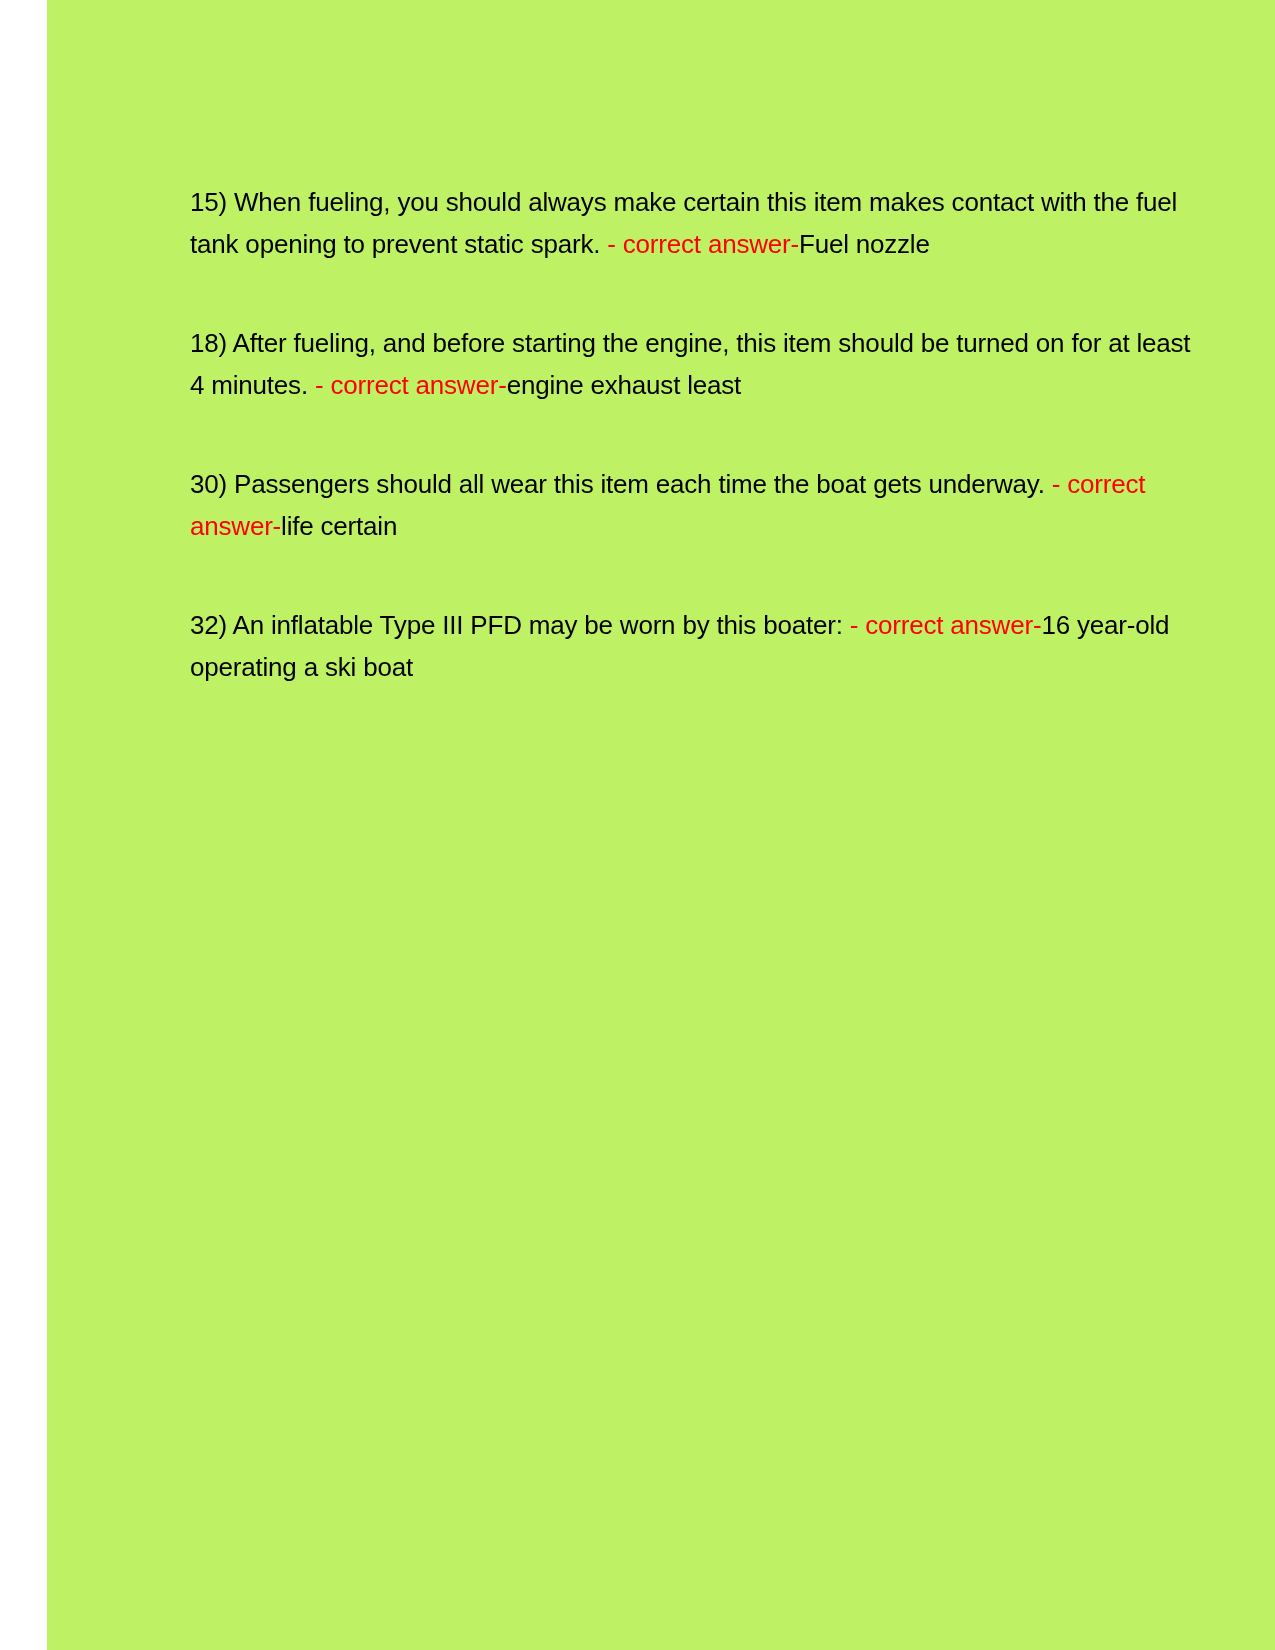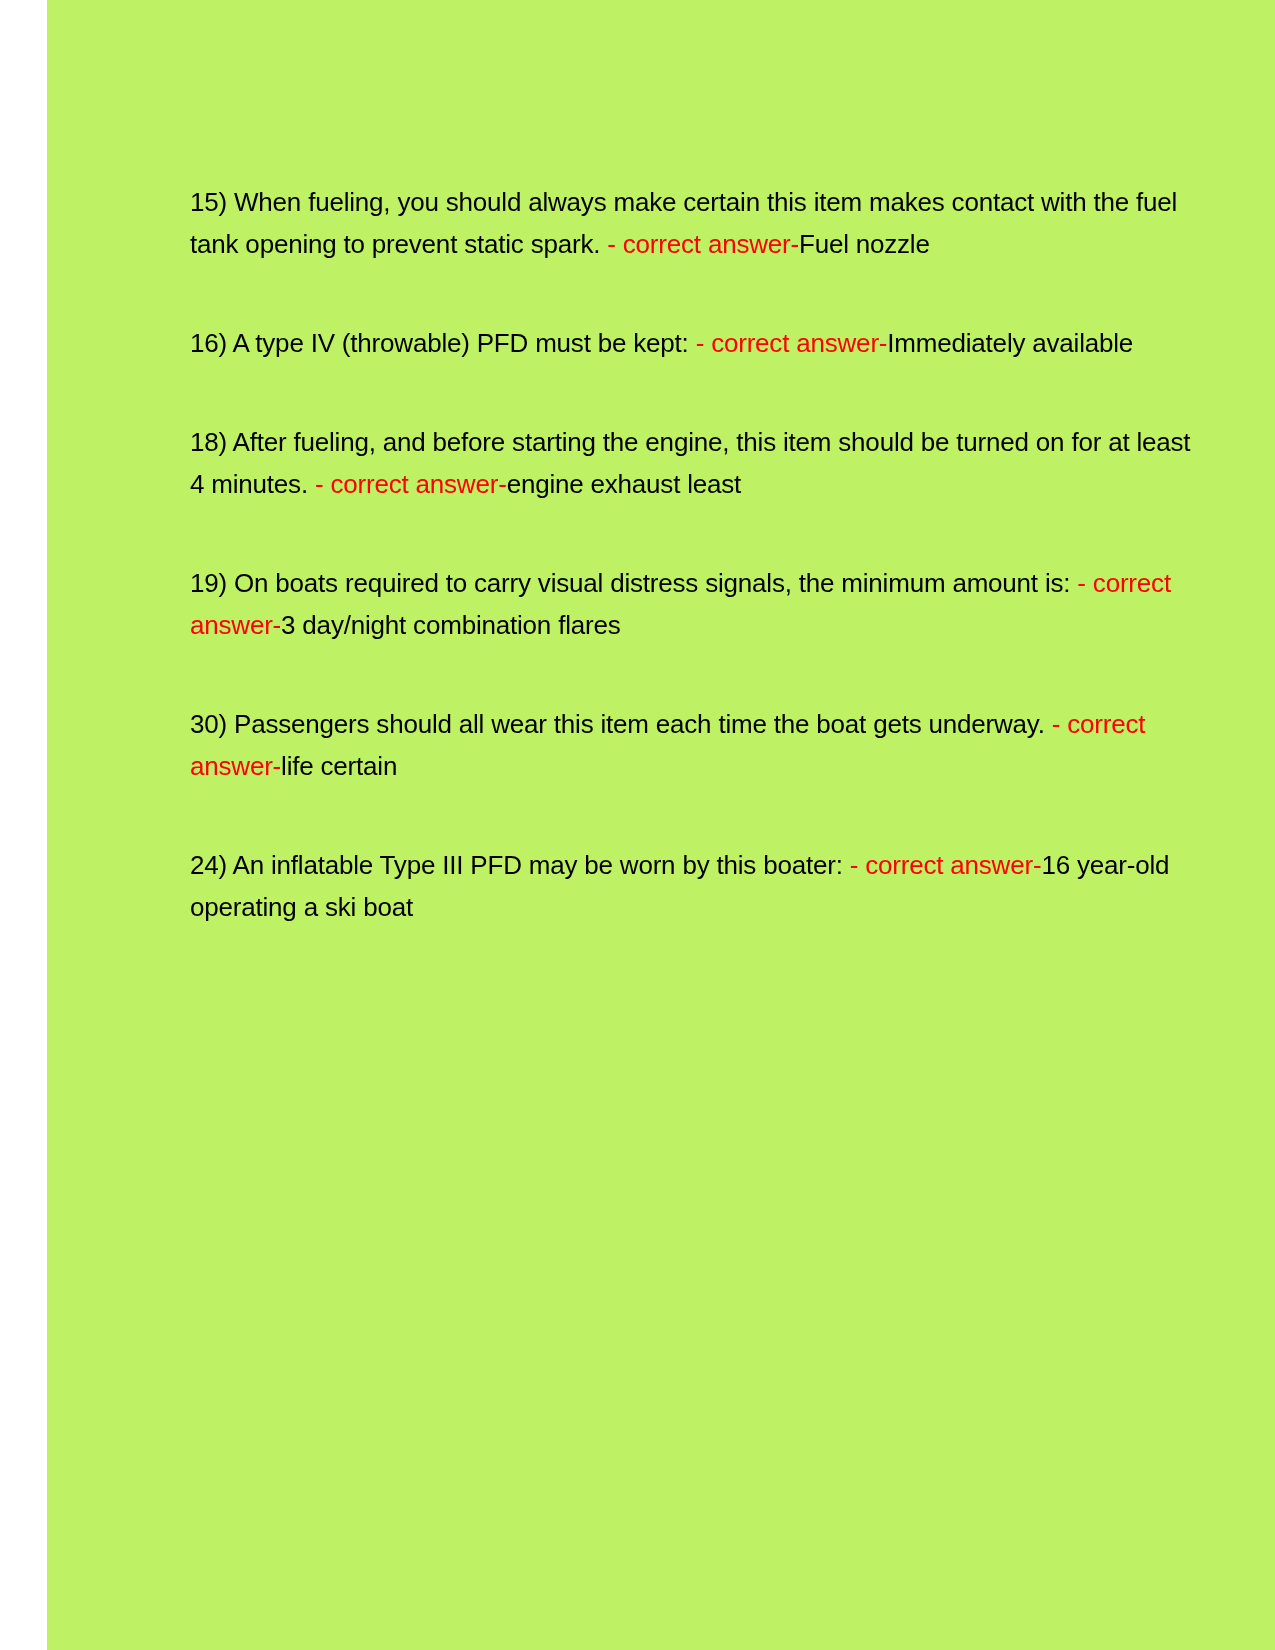--- a/index.html
+++ b/index.html
@@ -36,25 +36,23 @@
     color: var(--accent-color, #ff0000);
   }
 </style>
 </head>
 <body style="background: rgb(255, 255, 255);">
 
 <div class="page">
   <div class="questions">
   <p class="question"><span>15) When fueling, you should always make certain this item makes contact with the fuel tank opening to prevent static spark. </span><span class="marker">- correct answer-</span><span>Fuel nozzle</span></p>
 
-  <p class="question"><span>16) A type IV (throwable) PFD must be kept: </span><span class="marker">- correct answer-</span><span>Immediately available</span></p>
 
 
   <p class="question"><span>18) After fueling, and before starting the engine, this item should be turned on for at least 4 minutes. </span><span class="marker">- correct answer-</span><span>engine exhaust least</span></p>
 
-  <p class="question"><span>19) On boats required to carry visual distress signals, the minimum amount is: </span><span class="marker">- correct answer-</span><span>3 day/night combination flares</span></p>
 
   <p class="question"><span>30) Passengers should all wear this item each time the boat gets underway. </span><span class="marker">- correct answer-</span><span>life certain</span></p>
 
-  <p class="question"><span>24) An inflatable Type III PFD may be worn by this boater: </span><span class="marker">- correct answer-</span><span>16 year-old operating a ski boat</span></p>
+  <p class="question"><span>32) An inflatable Type III PFD may be worn by this boater: </span><span class="marker">- correct answer-</span><span>16 year-old operating a ski boat</span></p>
 
 </div>
 </div>
 
 </body></html>

